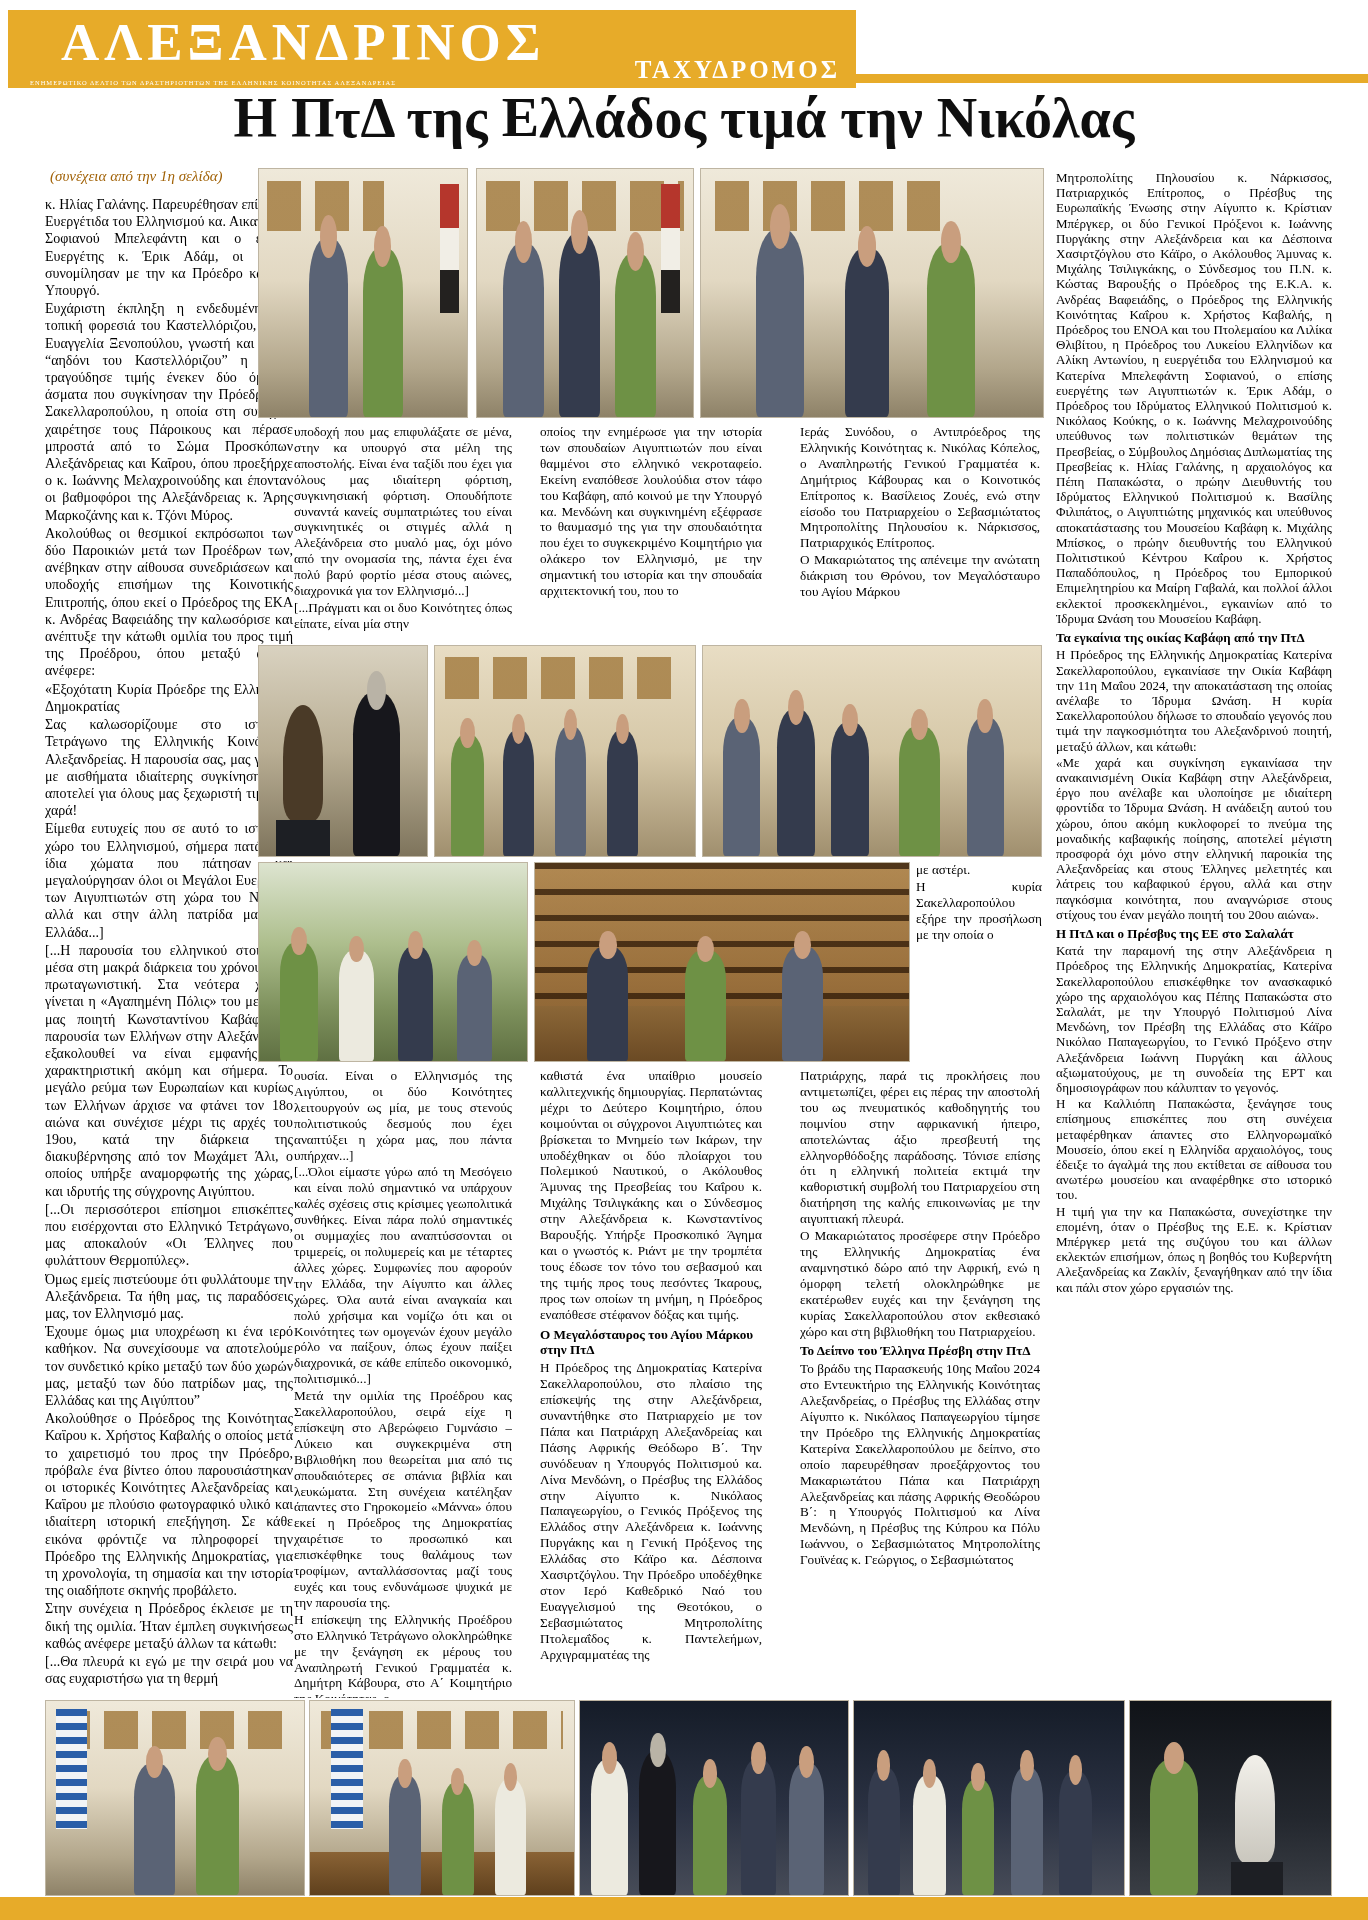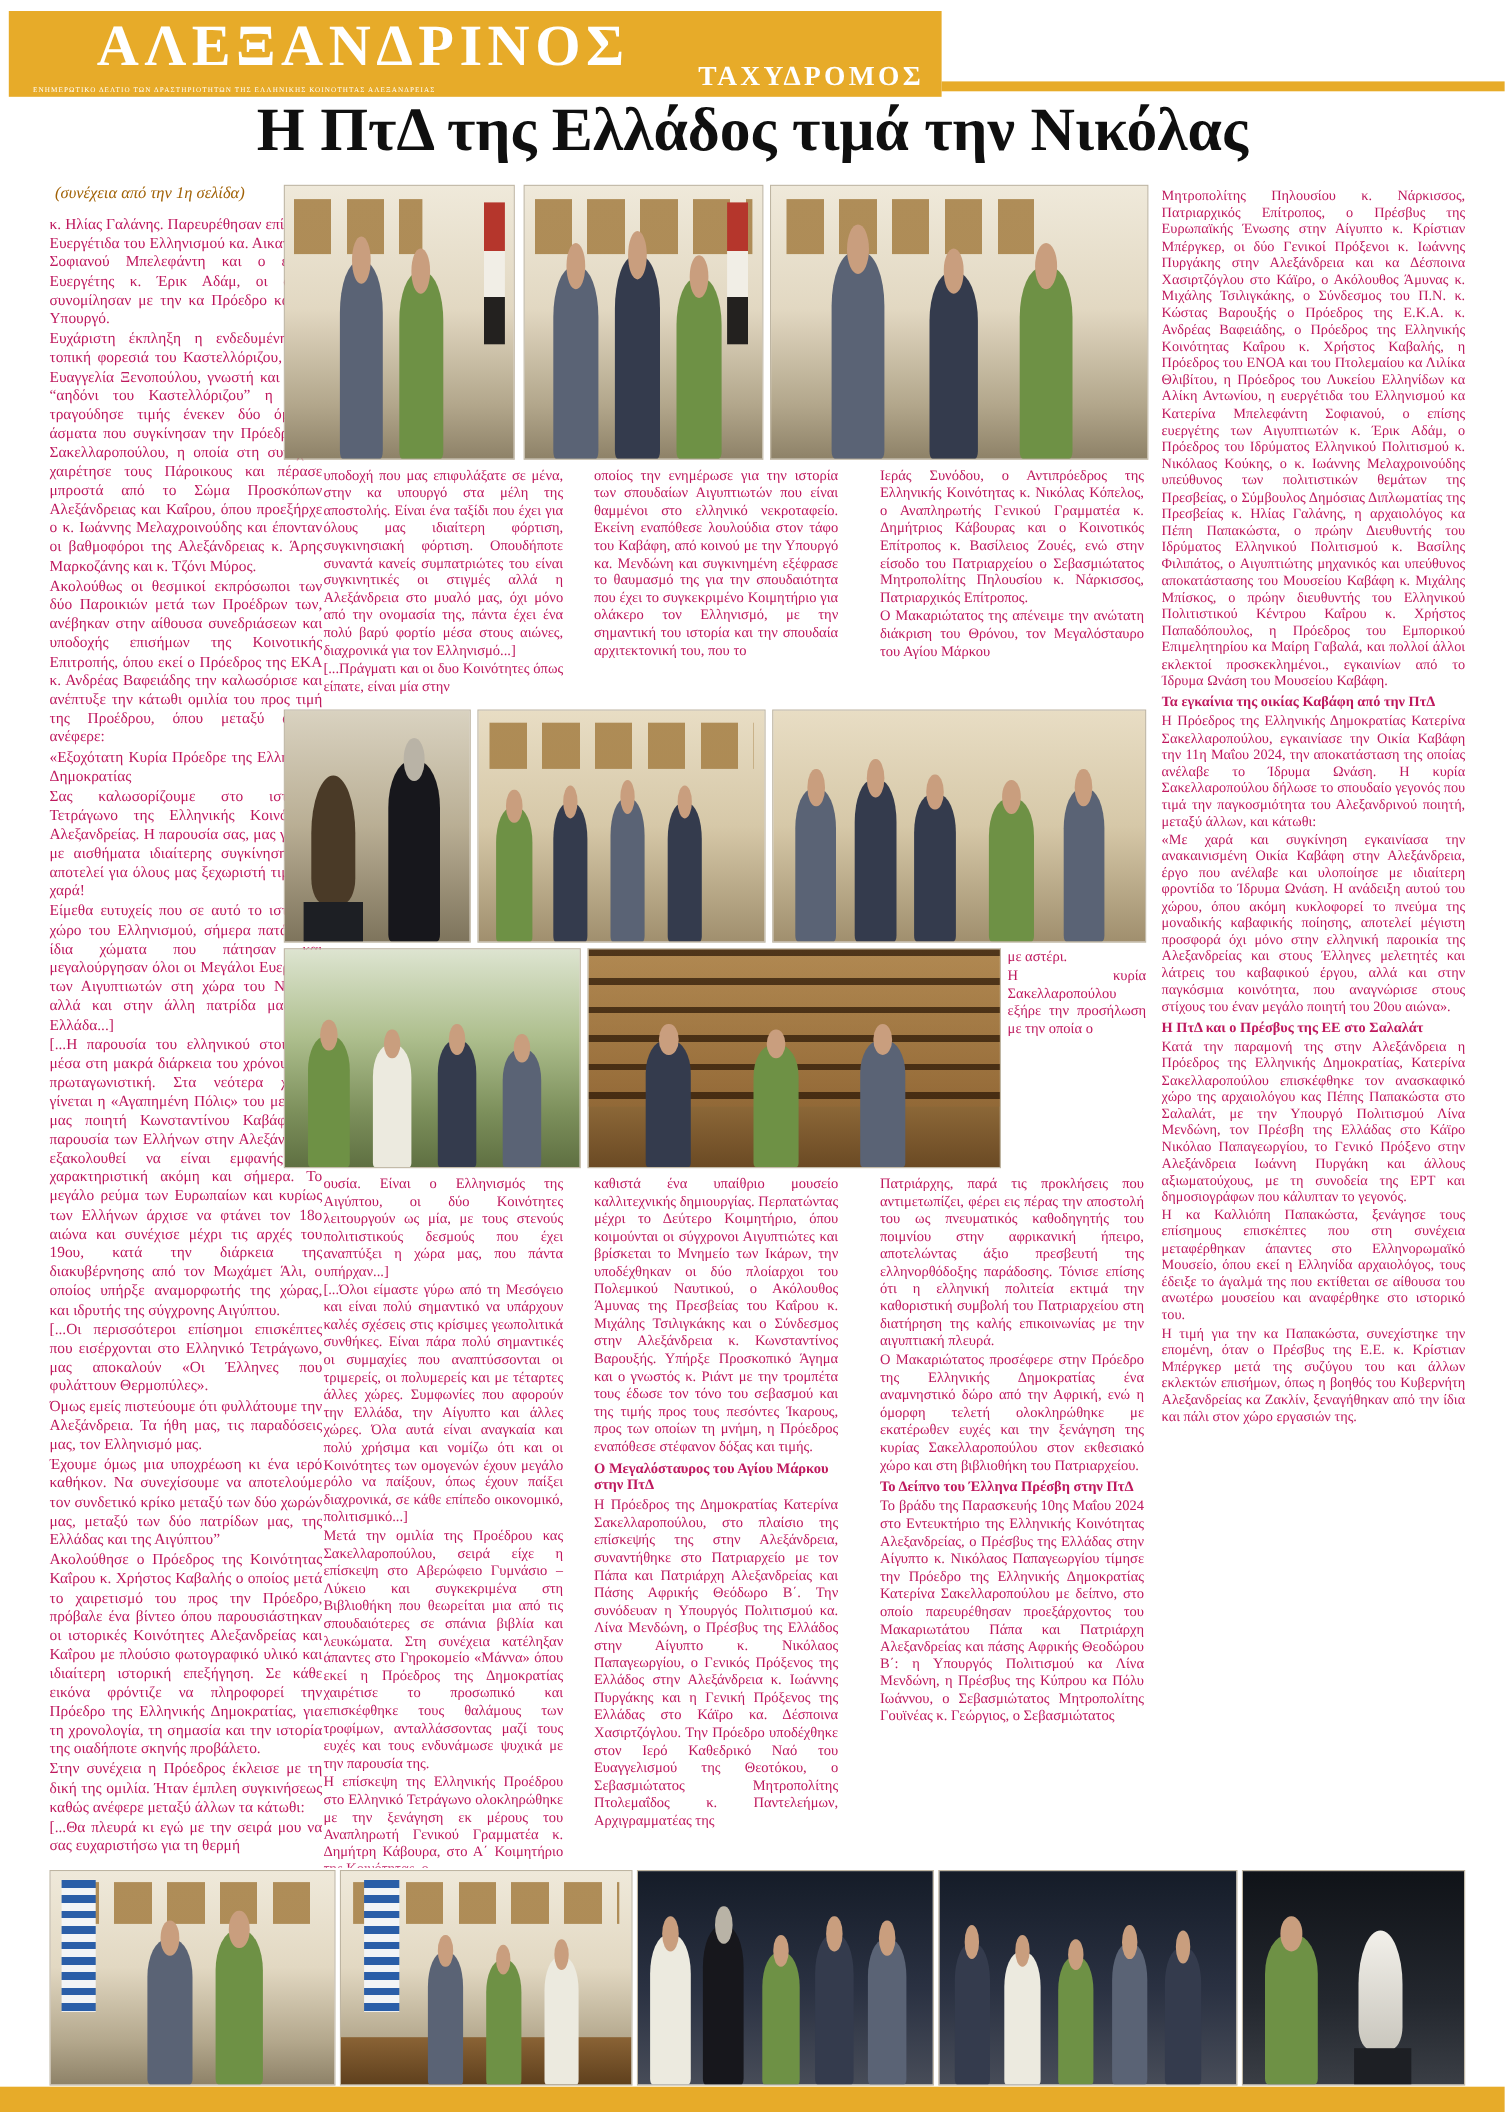--- a/index.html
+++ b/index.html
@@ -1,36 +1,36 @@
 <!DOCTYPE html>
 <html><head>
 <meta charset="utf-8">
 <style>
   html,body{margin:0;padding:0;}
   body{width:1368px;height:1920px;position:relative;background:#ffffff;
        font-family:"Liberation Serif","DejaVu Serif",serif;color:#1c1c1c;}
 
   
   .mast{position:absolute;left:8px;top:10px;width:848px;height:78px;background:#e7ab29;}
-  .mast-title{position:absolute;left:80px;top:2px;font-size:53px;font-weight:bold;color:#ffffff;
+  .mast-title{position:absolute;left:53px;top:2px;font-size:53px;font-weight:bold;color:#ffffff;
               letter-spacing:5px;font-family:"Liberation Serif",serif;}
   .mast-sub{position:absolute;right:16px;top:46px;font-size:25px;font-weight:bold;color:#ffffff;
             letter-spacing:3px;}
   .mast-tag{position:absolute;left:22px;bottom:2px;font-size:6.5px;color:#ffffff;letter-spacing:1px;}
   .mast-line{position:absolute;left:856px;top:74px;width:512px;height:9px;background:#e7ab29;}
 
   
   .headline{position:absolute;left:0;top:86px;width:100%;text-align:center;
             font-size:56px;font-weight:bold;color:#0f0f0f;}
   .contnote{position:absolute;left:50px;top:168px;font-size:15px;font-weight:normal;
             font-style:italic;color:#a16207;}
 
   
   .textcol{position:absolute;font-size:13.2px;line-height:15.9px;text-align:justify;
-           overflow:hidden;color:#be185d;}
+           overflow:hidden;color:#000000;}
   .fs14{font-size:14px;line-height:17.2px;}
   .c5{font-size:13px;line-height:15.2px;}
   .para{margin:0 0 1px 0;}
   .subhead{font-weight:bold;margin:4px 0 2px 0;text-align:left;}
 
   
   .ph{position:absolute;overflow:hidden;border:1px solid #beb5a2;box-sizing:border-box;}
   .bg-room{background:linear-gradient(180deg,#efe9da 0%,#e2d8c2 45%,#b3a78c 80%,#8e8268 100%);}
   .bg-hall{background:linear-gradient(180deg,#e8ddc4,#d6c8a8 50%,#a08f6e);}
   .bg-garden{background:linear-gradient(180deg,#dde4d0 0%,#aebf8e 40%,#7c8f5b 75%,#5f7042 100%);}

